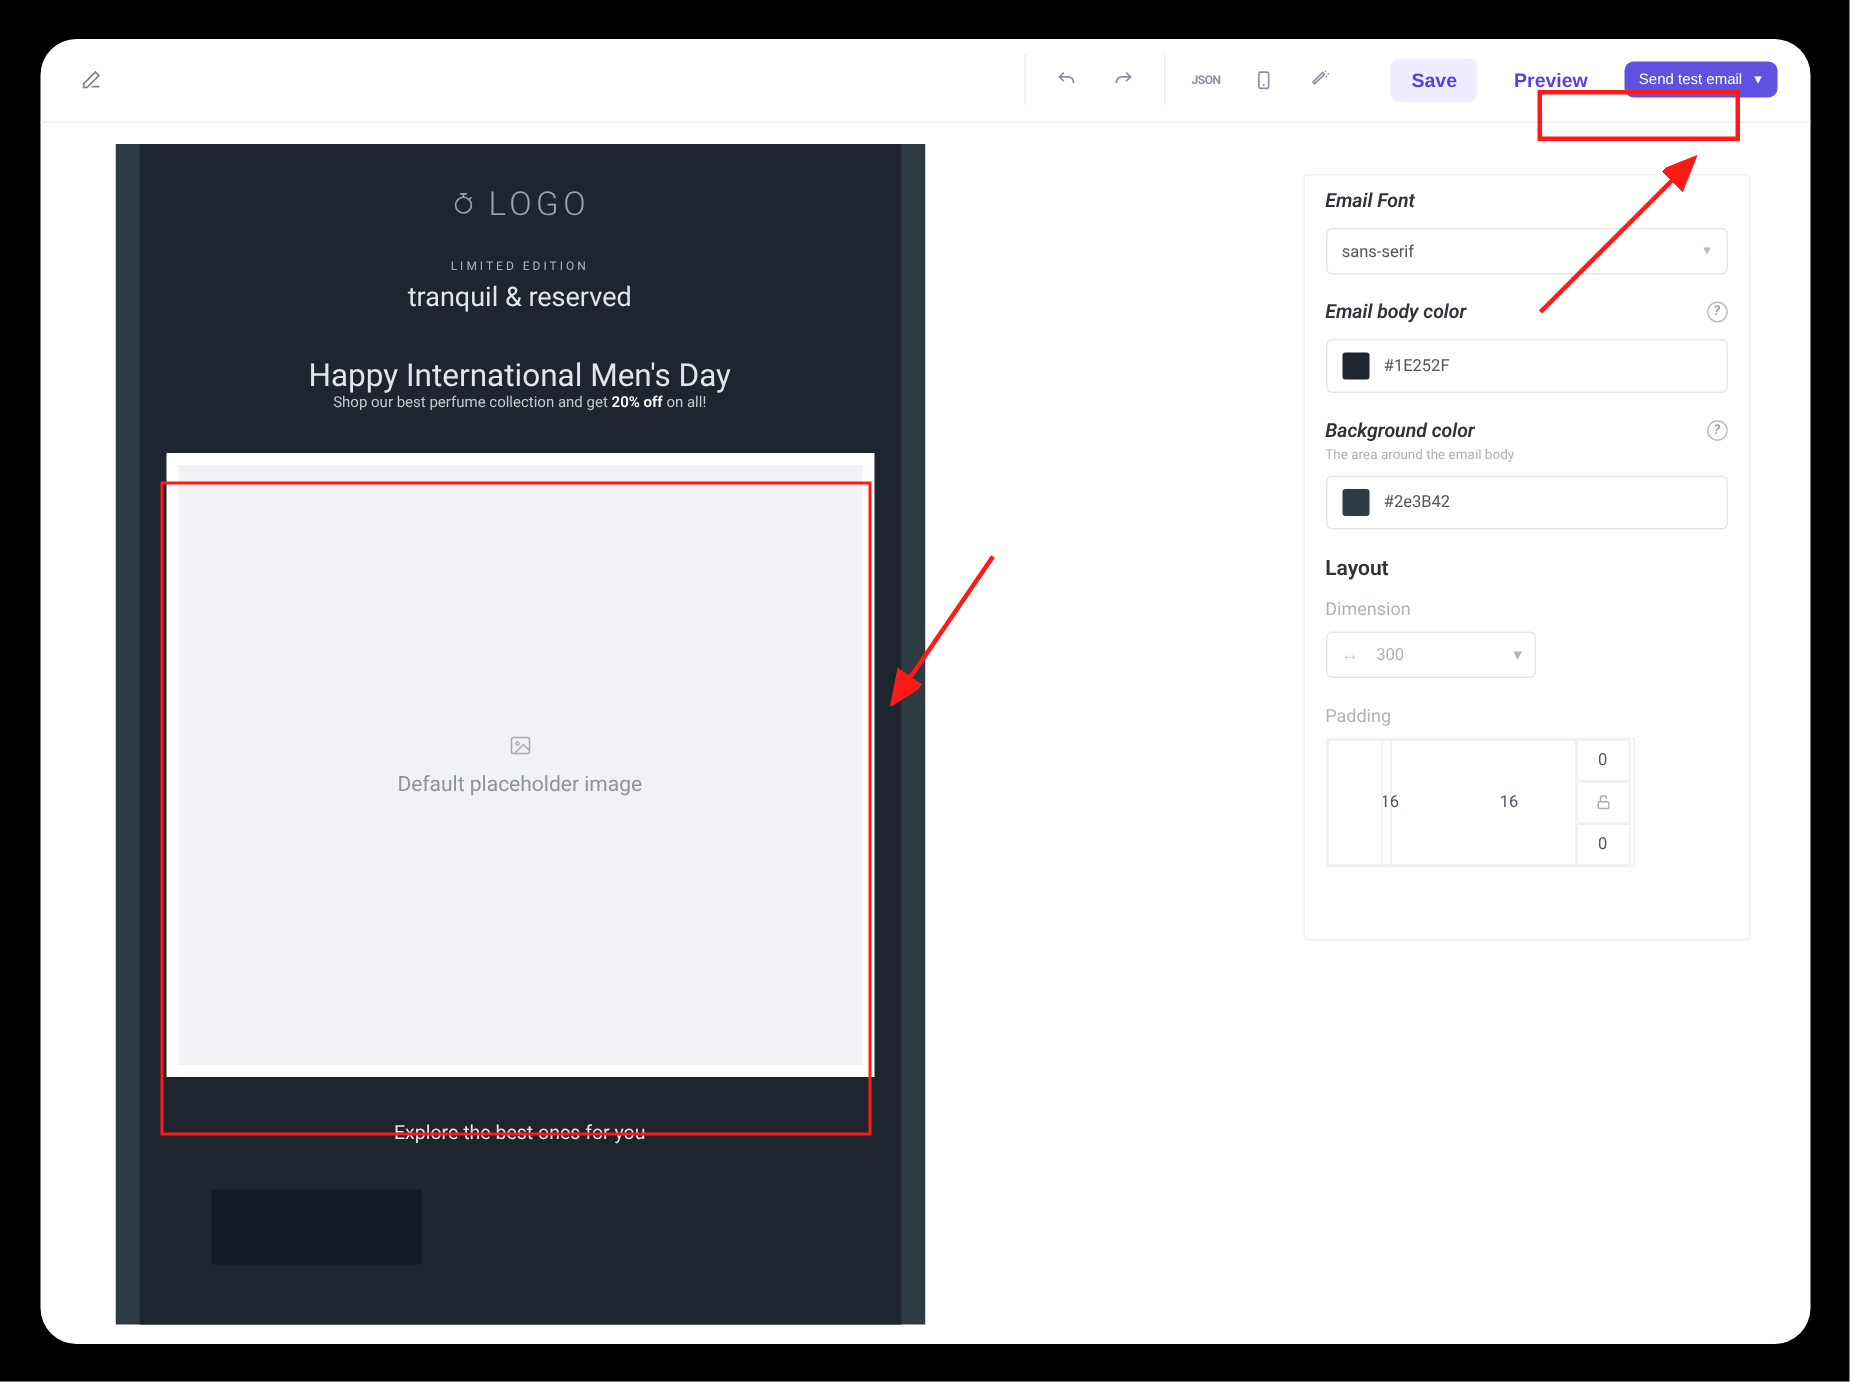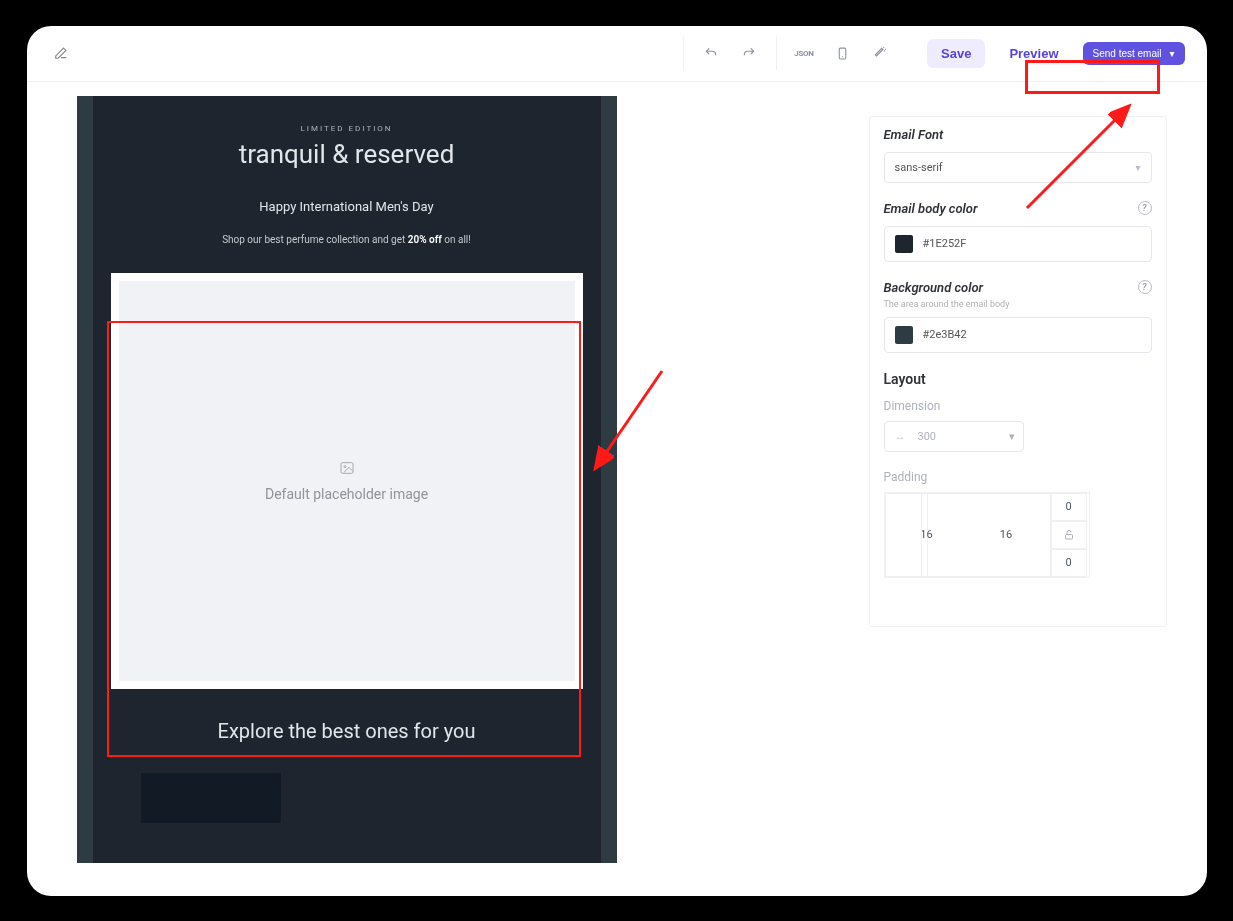--- a/index.html
+++ b/index.html
@@ -101,38 +101,38 @@
     padding: 28px 18px 40px 18px;
     text-align: center;
   }
   .logo-row {
     display: flex; align-items: center; justify-content: center;
     gap: 8px; color: #9aa2a9;
     font-size: 22px; letter-spacing: 3px; font-weight: 300;
     margin-bottom: 24px;
   }
   .limited { font-size: 8px; letter-spacing: 2px; color: #aeb4ba; margin-bottom: 6px; }
-  .headline { font-size: 26px; color: #e2e6e9; font-weight: 400; margin-bottom: 30px; }
-  .subhead { font-size: 13px; color: #e2e6e9; margin-bottom: 20px; }
+  .headline { font-size: 18px; color: #e2e6e9; font-weight: 400; margin-bottom: 30px; }
+  .subhead { font-size: 21px; color: #e2e6e9; margin-bottom: 0; }
   .tagline { font-size: 10px; color: #c5c9cc; }
   .tagline strong { color: #ffffff; font-weight: 600; }
   .placeholder-img {
     margin: 28px auto 0 auto;
     background: #fff;
     padding: 8px;
   }
   .placeholder-inner {
     background: #f0f2f5;
     width: 100%; height: 400px;
     display: flex; flex-direction: column;
     align-items: center; justify-content: center;
     color: #8f939b; font-size: 14px;
     gap: 10px;
   }
-  .explore { margin-top: 30px; font-size: 20px; color: #e2e6e9; }
+  .explore { margin-top: 30px; font-size: 13px; color: #e2e6e9; }
   .dark-block {
     margin-top: 30px;
     width: 140px; height: 50px;
     background: #121a26;
     margin-left: 30px;
   }
   
   .side-panel {
     position: absolute;
     top: 90px; right: 40px;
@@ -243,20 +243,29 @@
       <button class="btn btn-primary">
         <span>Send test email</span>
         <span class="chev">▾</span>
       </button>
     </div>
   </div>
 
   <div class="canvas-area">
     <div class="email-outer">
       <div class="email-body">
+        <div class="logo-row">
+          <svg width="18" height="18" viewBox="0 0 24 24" fill="none" stroke="currentColor" stroke-width="1.5">
+            <circle cx="12" cy="13" r="7"></circle>
+              <path d="M12 6V3"></path>
+              <path d="M9 3h6"></path>
+              <path d="M19 6l-2 2"></path>
+          </svg>
+          <span>LOGO</span>
+        </div>
         <div class="limited">LIMITED EDITION</div>
         <div class="headline">tranquil &amp; reserved</div>
         <div class="subhead">Happy International Men's Day</div>
         <div class="tagline">
           <span>Shop our best perfume collection and get</span>
           <strong>20% off</strong>
           <span>on all!</span>
         </div>
         <div class="placeholder-img">
           <div class="placeholder-inner">

